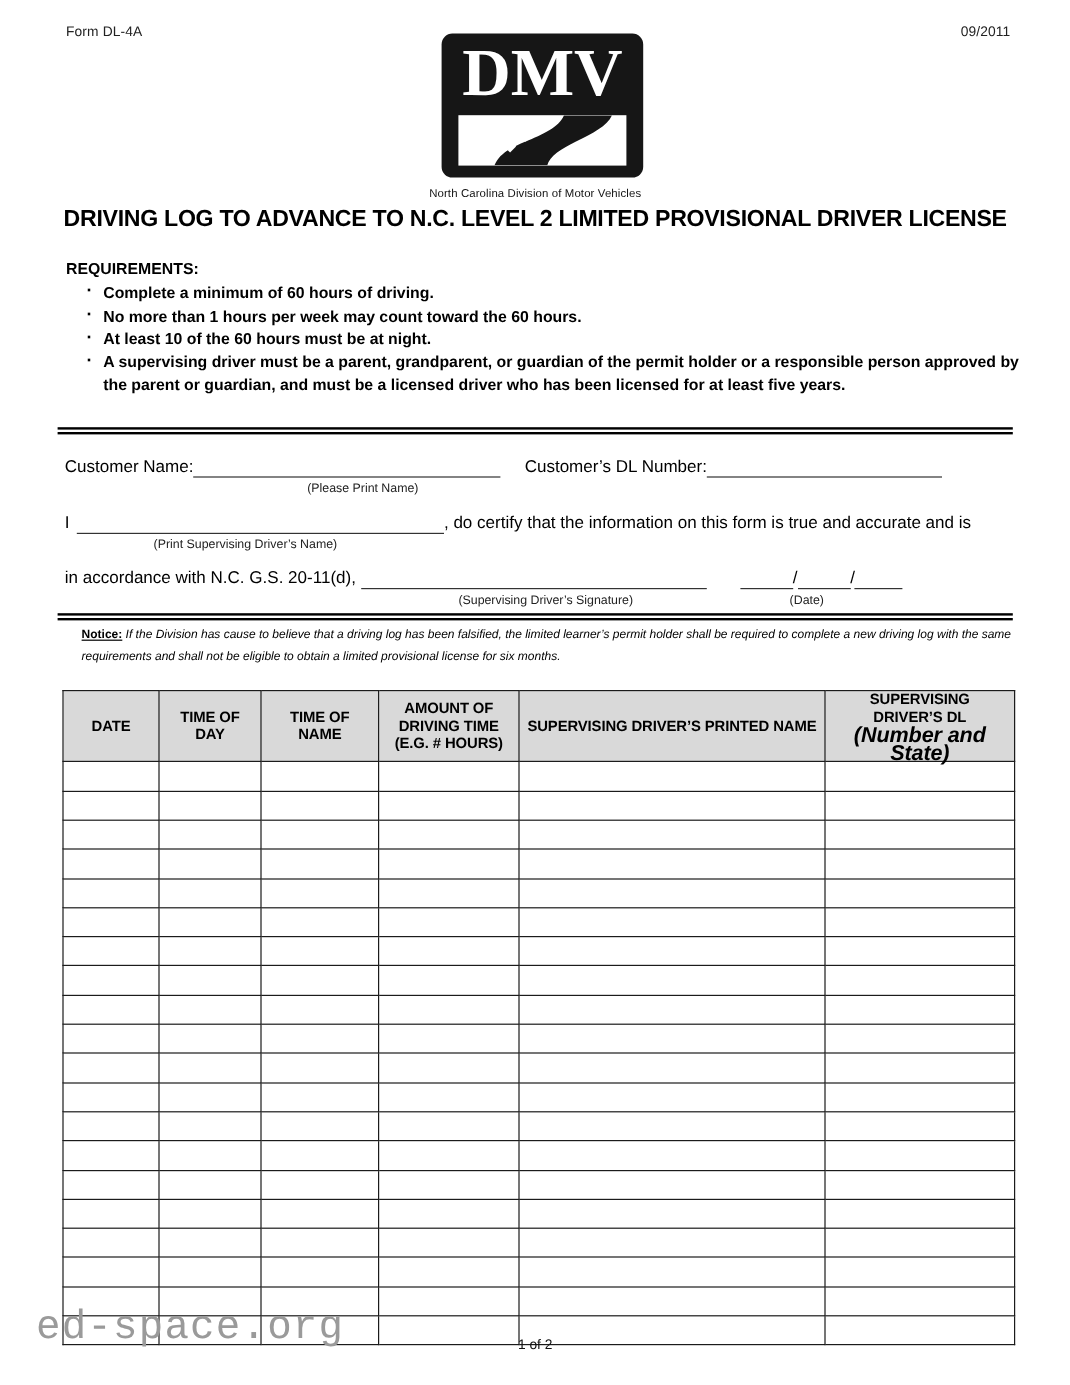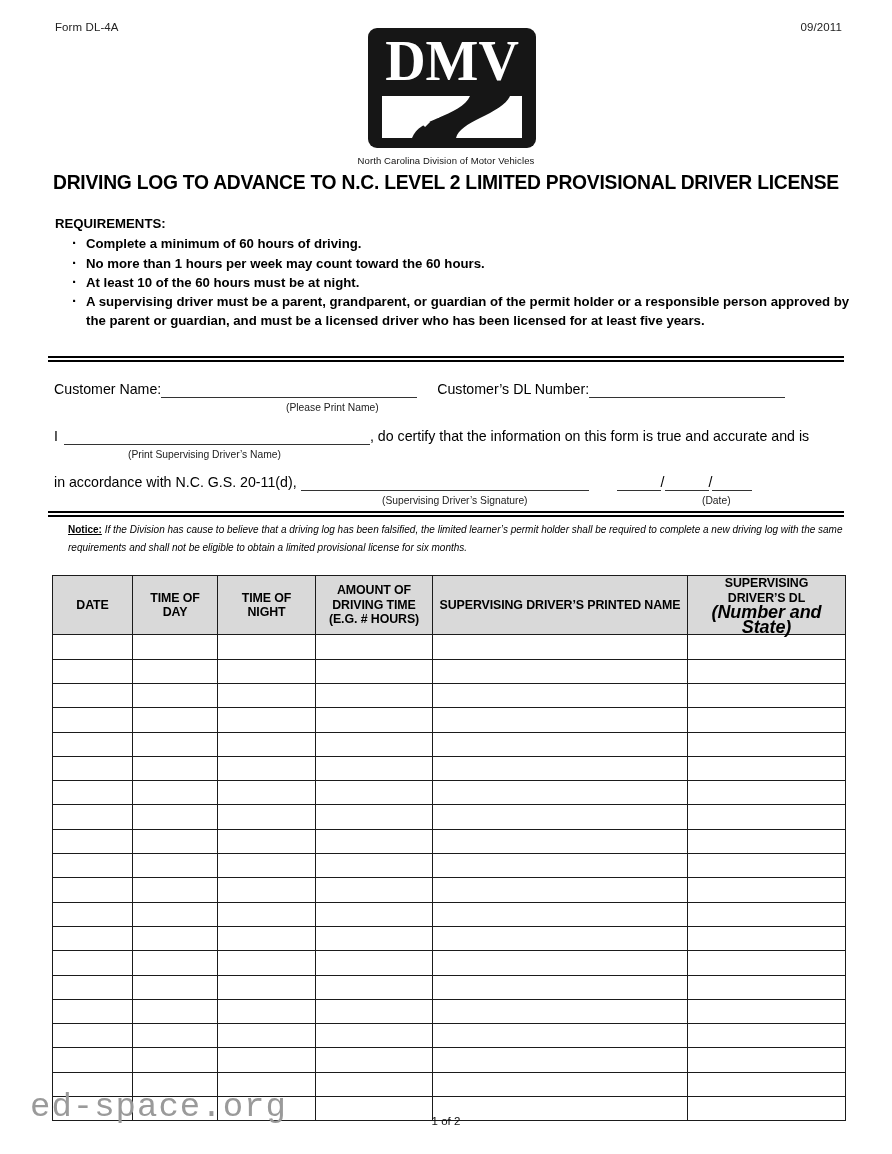--- a/index.html
+++ b/index.html
@@ -287,33 +287,33 @@
     </ul>
   </div>
 
   <div class="dbl-rule" id="rule-top"></div>
 
   <div class="fields">
 
     <div class="line-row row-customer">
       <span>Customer Name:</span><span class="blank" style="width:256px;"></span>
       <span style="display:inline-block;width:16px;"></span><span>Customer’s DL Number:</span><span class="blank" style="width:196px;"></span>
-      <span class="sublabel" style="top:19px; left:232px;">(Please Print Name)</span>
+      <span class="sublabel" style="top:19px; left:202px;">(Please Print Name)</span>
     </div>
 
     <div class="line-row row-certify">
       <span>I</span><span class="blank" style="width:306px; margin-left:6px;"></span><span>, do certify that the information on this form is true and accurate and is</span>
       <span class="sublabel" style="top:19px; left:74px;">(Print Supervising Driver’s Name)</span>
     </div>
 
     <div class="line-row row-accordance">
       <span>in accordance with N.C. G.S. 20-11(d),</span><span class="blank" style="width:288px; margin-left:4px;"></span>
       <span style="display:inline-block;width:24px;"></span><span class="blank" style="width:44px;"></span><span>/</span><span class="blank" style="width:44px;"></span><span>/</span><span class="blank" style="width:40px;"></span>
       <span class="sublabel" style="top:19px; left:328px;">(Supervising Driver’s Signature)</span>
-      <span class="sublabel" style="top:19px; left:648px;">(Date)</span>
+      <span class="sublabel" style="top:19px; left:604px;">(Date)</span>
     </div>
 
   </div>
 
   <div class="dbl-rule" id="rule-mid"></div>
 
   <div class="notice">
     <b>Notice:</b><span> If the Division has cause to believe that a driving log has been falsified, the limited learner’s permit holder shall be required to complete a new driving log with the same requirements and shall not be eligible to obtain a limited provisional license for six months.</span>
   </div>
 
@@ -330,21 +330,21 @@
       <tr>
         <th>
           <span>DATE</span>
         </th>
         <th>
           <span>TIME OF</span><br>
           <span>DAY</span>
         </th>
         <th>
           <span>TIME OF</span><br>
-          <span>NIGHT</span>
+          <span>NAME</span>
         </th>
         <th>
           <span>AMOUNT OF</span><br>
           <span>DRIVING TIME</span><br>
           <span>(E.G. # HOURS)</span>
         </th>
         <th>
           <span>SUPERVISING DRIVER’S PRINTED NAME</span>
         </th>
         <th>

